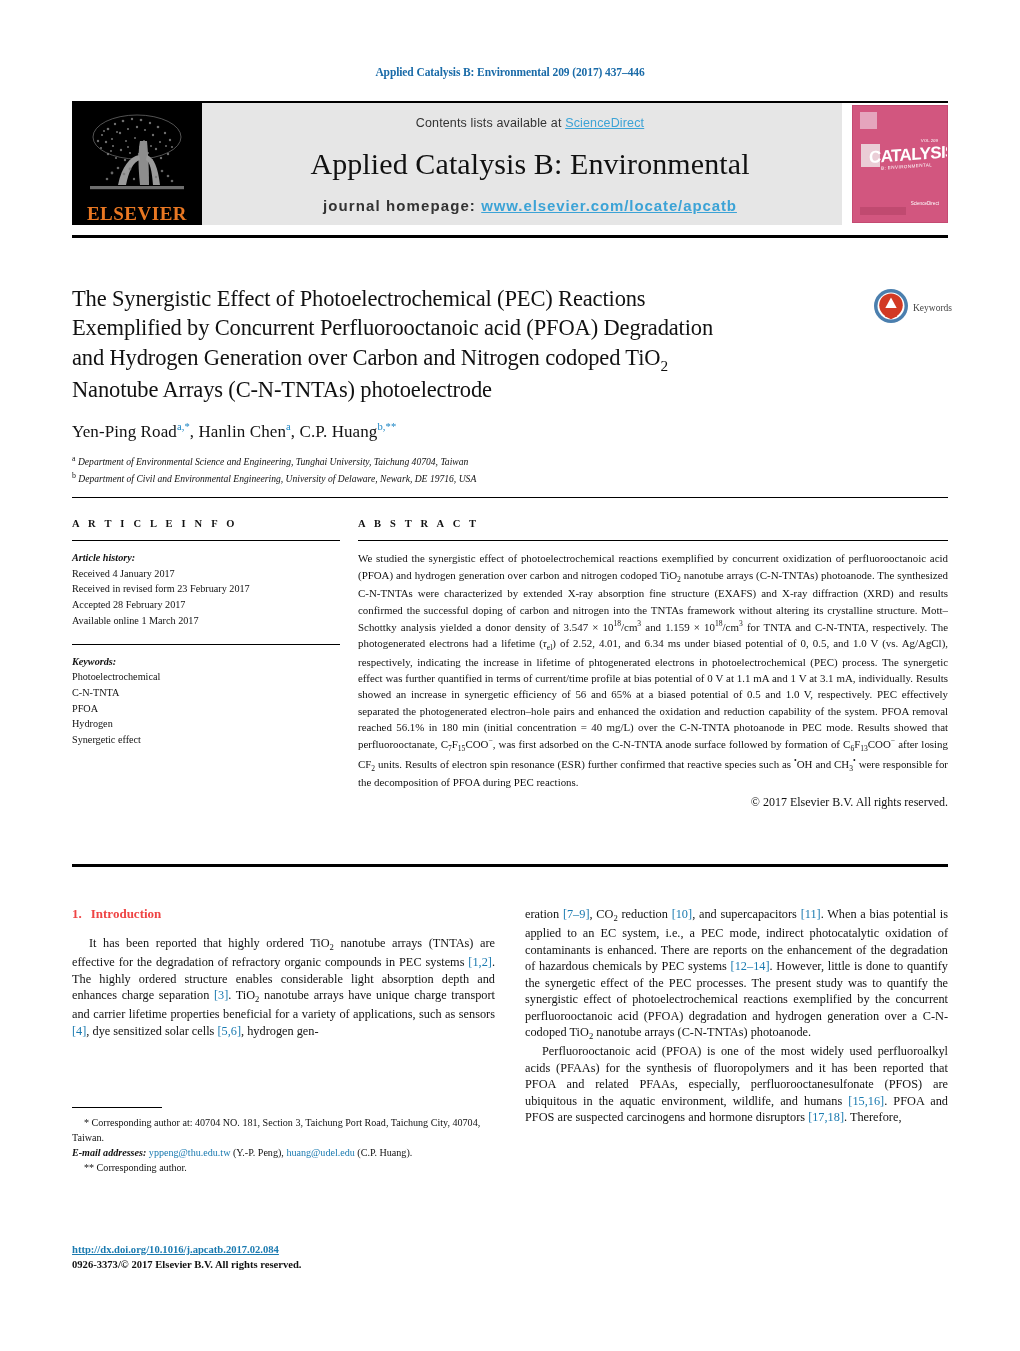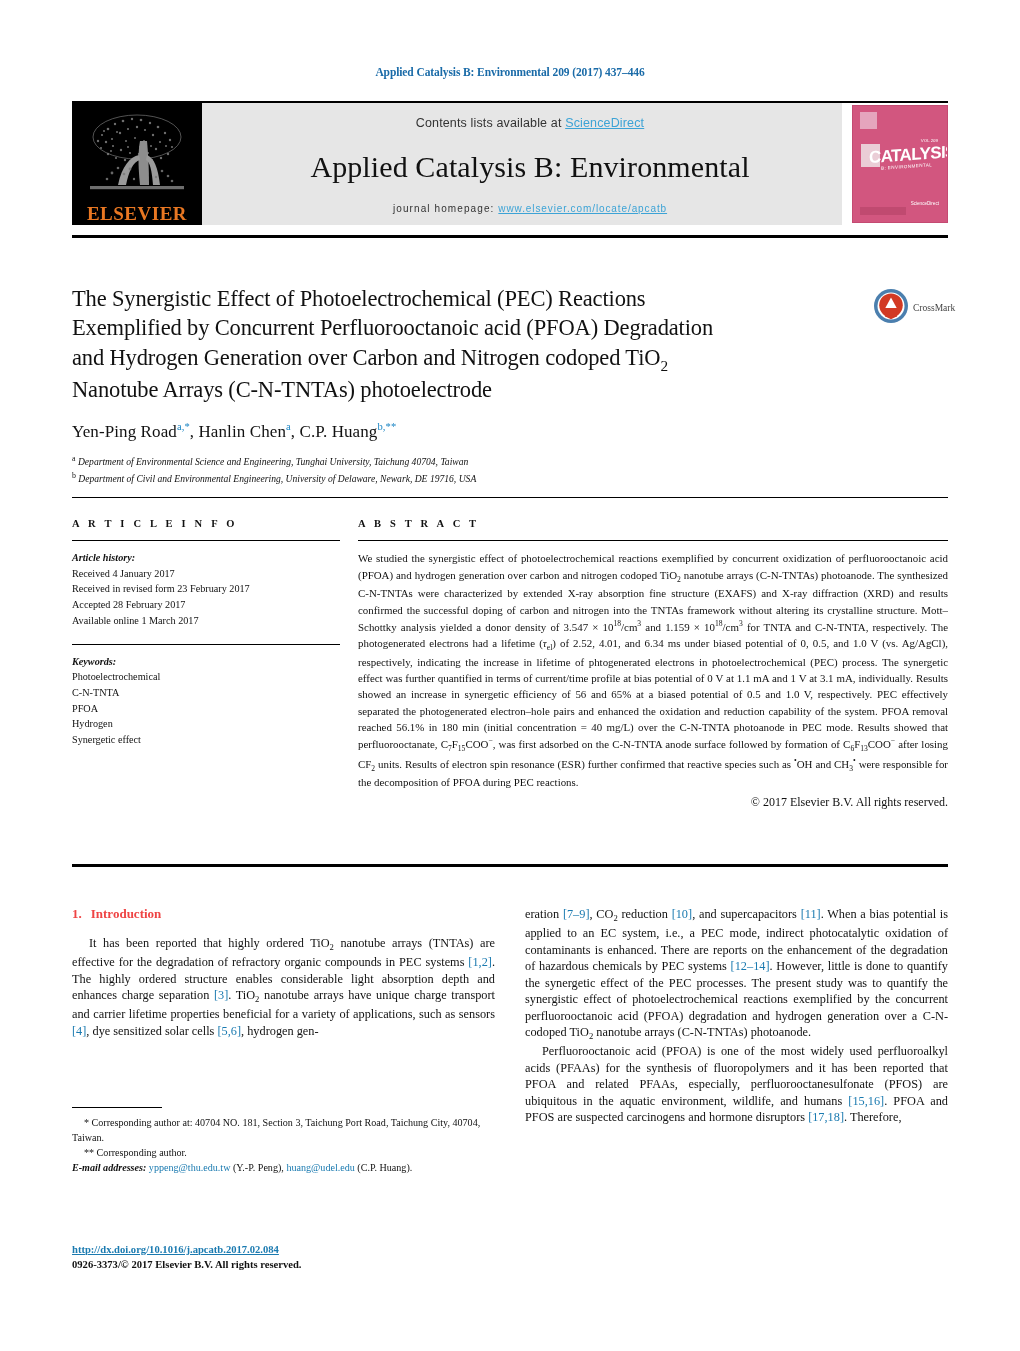--- a/index.html
+++ b/index.html
@@ -90,23 +90,24 @@
   .contents-line .sd-link { color: #3ca3d6; }
   .journal-title {
     font-family: "Liberation Serif", serif;
     font-size: 30px;
     color: #111;
     letter-spacing: 0.1px;
     line-height: 1;
   }
   .homepage-line {
     font-family: "Liberation Sans", sans-serif;
-    font-size: 10px;
+    font-size: 15px;
     color: #333;
     letter-spacing: 1.1px;
+    font-weight: bold;
   }
   .homepage-line .hp-link { color: #3ca3d6; letter-spacing: 0.9px; }
   .cover-thumb {
     width: 96px;
     flex: 0 0 96px;
     margin-left: 10px;
     background: #fff;
     display: flex;
     align-items: center;
   }
@@ -482,21 +483,21 @@
   <div class="crossmark">
     <span>
       <svg width="36" height="36" viewBox="0 0 36 36" aria-hidden="true">
         <circle cx="18" cy="18" r="17" fill="#4b7fae"></circle>
         <circle cx="18" cy="18" r="13.5" fill="#ffffff"></circle>
         <path d="M18 5.5 C11.4 5.5 6.2 10.5 6.2 17.2 C6.2 24.4 12.5 29.2 18 31.2 C23.5 29.2 29.8 24.4 29.8 17.2 C29.8 10.5 24.6 5.5 18 5.5 Z" fill="#d23a24"></path>
         <path d="M18 9.5 L12.3 20 L23.7 20 Z" fill="#ffffff"></path>
         <rect x="12.3" y="20" width="11.4" height="9" fill="#d23a24"></rect>
       </svg>
     </span>
-    <span class="crossmark-label">CrossMark</span>
+    <span class="crossmark-label">Keywords</span>
   </div>
 
   <div class="rule-below-authors"></div>
 
   <div class="info-abstract">
 
     <div class="col-info">
       <div class="sec-label">A R T I C L E  I N F O</div>
       <div class="hr-thin"></div>
       <div class="info-group">
@@ -538,22 +539,22 @@
 
     <div class="bcol">
       <p class="btext">eration <span class="ref">[7–9]</span>, CO<sub>2</sub> reduction <span class="ref">[10]</span>, and supercapacitors <span class="ref">[11]</span>. When a bias potential is applied to an EC system, i.e., a PEC mode, indirect photocatalytic oxidation of contaminants is enhanced. There are reports on the enhancement of the degradation of hazardous chemicals by PEC systems <span class="ref">[12–14]</span>. However, little is done to quantify the synergetic effect of the PEC processes. The present study was to quantify the synergistic effect of photoelectrochemical reactions exemplified by the concurrent perfluorooctanoic acid (PFOA) degradation and hydrogen generation over a C-N-codoped TiO<sub>2</sub> nanotube arrays (C-N-TNTAs) photoanode.</p>
       <p class="btext indent">Perfluorooctanoic acid (PFOA) is one of the most widely used perfluoroalkyl acids (PFAAs) for the synthesis of fluoropolymers and it has been reported that PFOA and related PFAAs, especially, perfluorooctanesulfonate (PFOS) are ubiquitous in the aquatic environment, wildlife, and humans <span class="ref">[15,16]</span>. PFOA and PFOS are suspected carcinogens and hormone disruptors <span class="ref">[17,18]</span>. Therefore,</p>
     </div>
   </div>
 
   <div class="footnotes">
     <div class="fn-rule"></div>
     <div class="fn-text"><span class="lead">* Corresponding author at: 40704 NO. 181, Section 3, Taichung Port Road, Taichung City, 40704, Taiwan.</span></div>
+    <div class="fn-text"><span class="em">E-mail addresses:</span> <span class="link">yppeng@thu.edu.tw</span> (Y.-P. Peng), <span class="link">huang@udel.edu</span> (C.P. Huang).</div>
     <div class="fn-text"><span class="lead">** Corresponding author.</span></div>
-    <div class="fn-text"><span class="em">E-mail addresses:</span> <span class="link">yppeng@thu.edu.tw</span> (Y.-P. Peng), <span class="link">huang@udel.edu</span> (C.P. Huang).</div>
   </div>
 
   <div class="doi-block">
     <a class="doi-line" href="#">http://dx.doi.org/10.1016/j.apcatb.2017.02.084</a>
     <div class="issn-line">0926-3373/© 2017 Elsevier B.V. All rights reserved.</div>
   </div>
 
 </div>
 
 </body></html>

